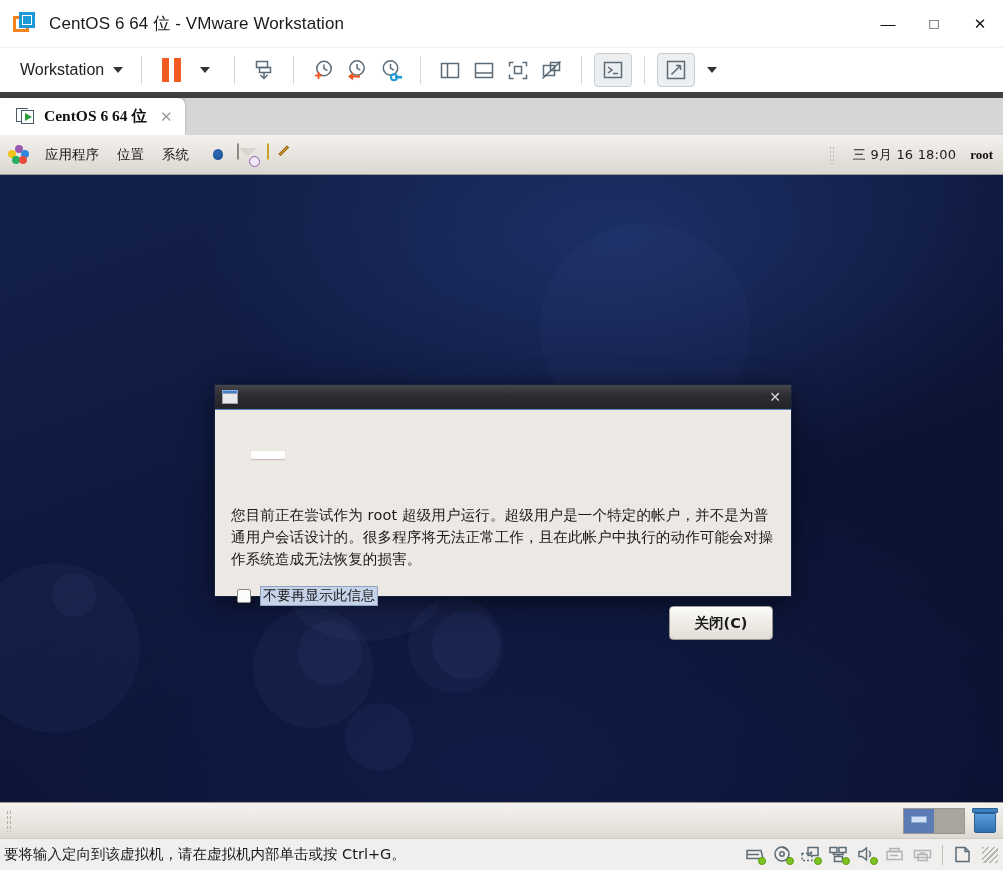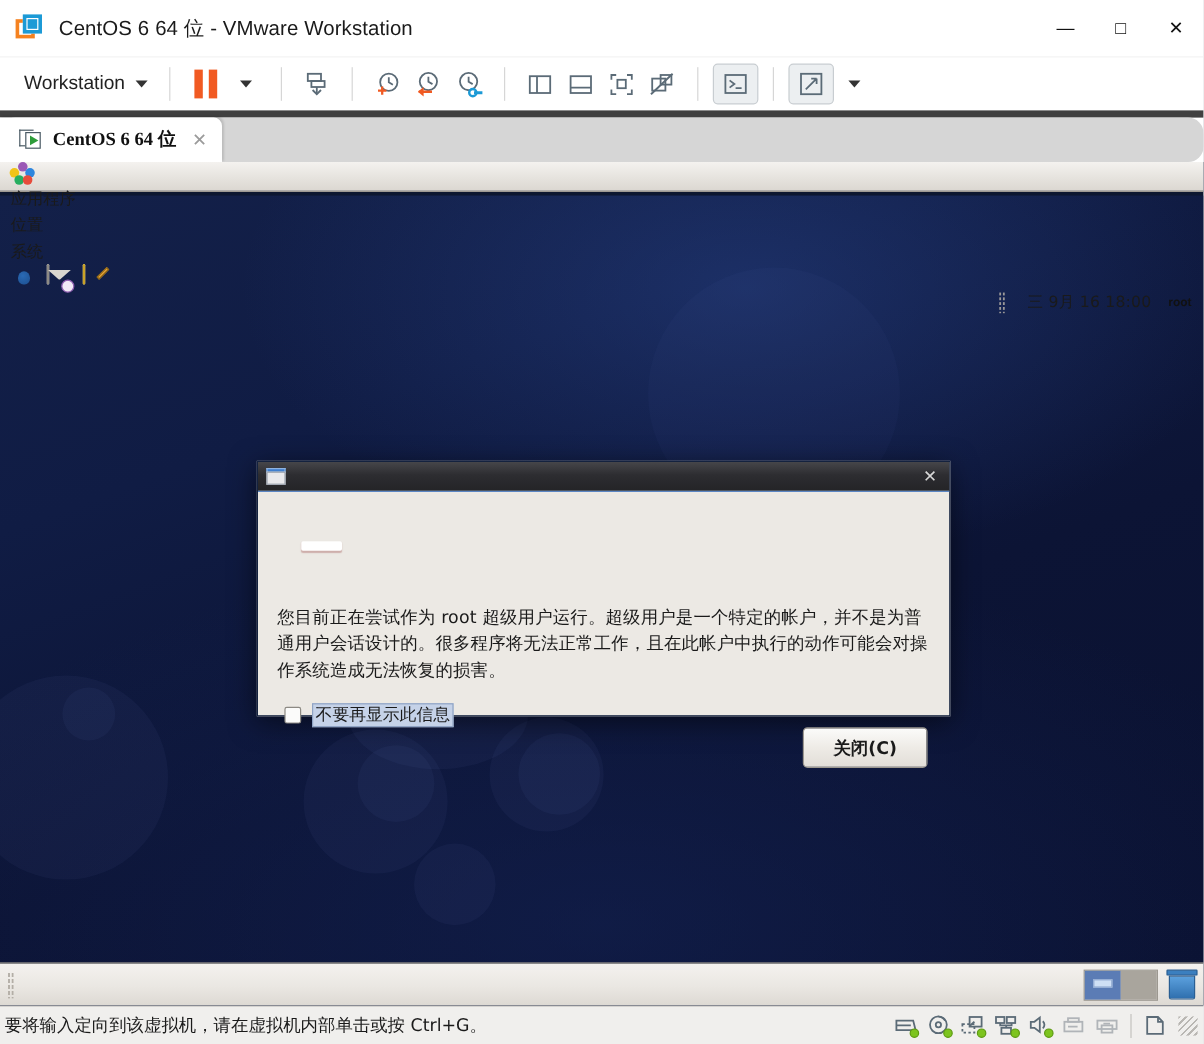--- a/index.html
+++ b/index.html
@@ -93,21 +93,20 @@
   .pause-ic { display: flex; gap: 5px; }
   .pause-ic i { display: block; width: 7px; height: 24px; background: #f15a22; }
 
   
   .tabstrip {
     height: 37px;
     background: #d6d6d6;
     display: flex; align-items: flex-end;
     flex: none;
     position: relative;
-    border-radius: 13px;
   }
   .vm-tab {
     height: 37px;
     background: #ffffff;
     display: flex; align-items: center;
     padding: 0 8px 0 16px;
     border-top-right-radius: 7px;
     box-shadow: 1px -1px 2px rgba(0,0,0,.12);
     gap: 9px;
   }
@@ -132,27 +131,26 @@
   .vm-screen {
     position: relative;
     flex: 1 1 auto;
     background: #0d1730;
     overflow: hidden;
   }
 
   
   .gpanel-top {
     position: absolute; left: 0; top: 0; right: 0;
-    height: 25px;
+    height: 40px;
     background: linear-gradient(180deg,#f4f2ef 0%,#e6e3de 55%,#dbd7d1 100%);
     border-bottom: 1px solid #9f9a93;
-    display: flex; align-items: flex-start;
+    display: flex; align-items: center;
     font-size: 13.5px; color: #1a1a1a;
     z-index: 5;
-    flex-direction: column;
   }
   .gp-logo {
     width: 22px; height: 20px; margin: 0 6px 0 8px;
     position: relative; flex: none;
   }
   .gp-logo span {
     position: absolute; width: 8px; height: 8px; border-radius: 50%;
   }
   .gp-logo .a { left: 7px; top: 0;  background: #9b59b6; }
   .gp-logo .b { left: 0;  top: 5px; background: #f0c419; }
@@ -190,22 +188,22 @@
   .gp-right {
     margin-left: auto; display: flex; align-items: center; gap: 14px;
     padding-right: 10px;
     font-family: "DejaVu Sans Mono", monospace;
   }
   .gp-grip { width: 6px; height: 18px; margin-right: 4px;
              background-image: radial-gradient(#b3aea6 1px, transparent 1px);
              background-size: 3px 4px; opacity: .85; }
   .gp-clock { font-size: 13px; color: #1a1a1a; letter-spacing: .2px;
               font-family: "DejaVu Sans", sans-serif; }
-  .gp-user { font-size: 10px; font-weight: bold; color: #111;
-             font-family: Liberation Sans, sans-serif; }
+  .gp-user { font-size: 13px; font-weight: bold; color: #111;
+             font-family: Liberation Serif, serif; }
 
   
   .desktop {
     position: absolute; left: 0; top: 28px; right: 0; bottom: 36px;
     background:
       radial-gradient(ellipse 70% 60% at 62% 12%, rgba(45,75,150,.42) 0%, rgba(45,75,150,0) 60%),
       radial-gradient(ellipse 90% 70% at 50% 95%, rgba(20,35,85,.55) 0%, rgba(20,35,85,0) 70%),
       linear-gradient(160deg,#132049 0%,#101c44 28%,#0c1435 60%,#0a1130 100%);
     overflow: hidden;
   }

